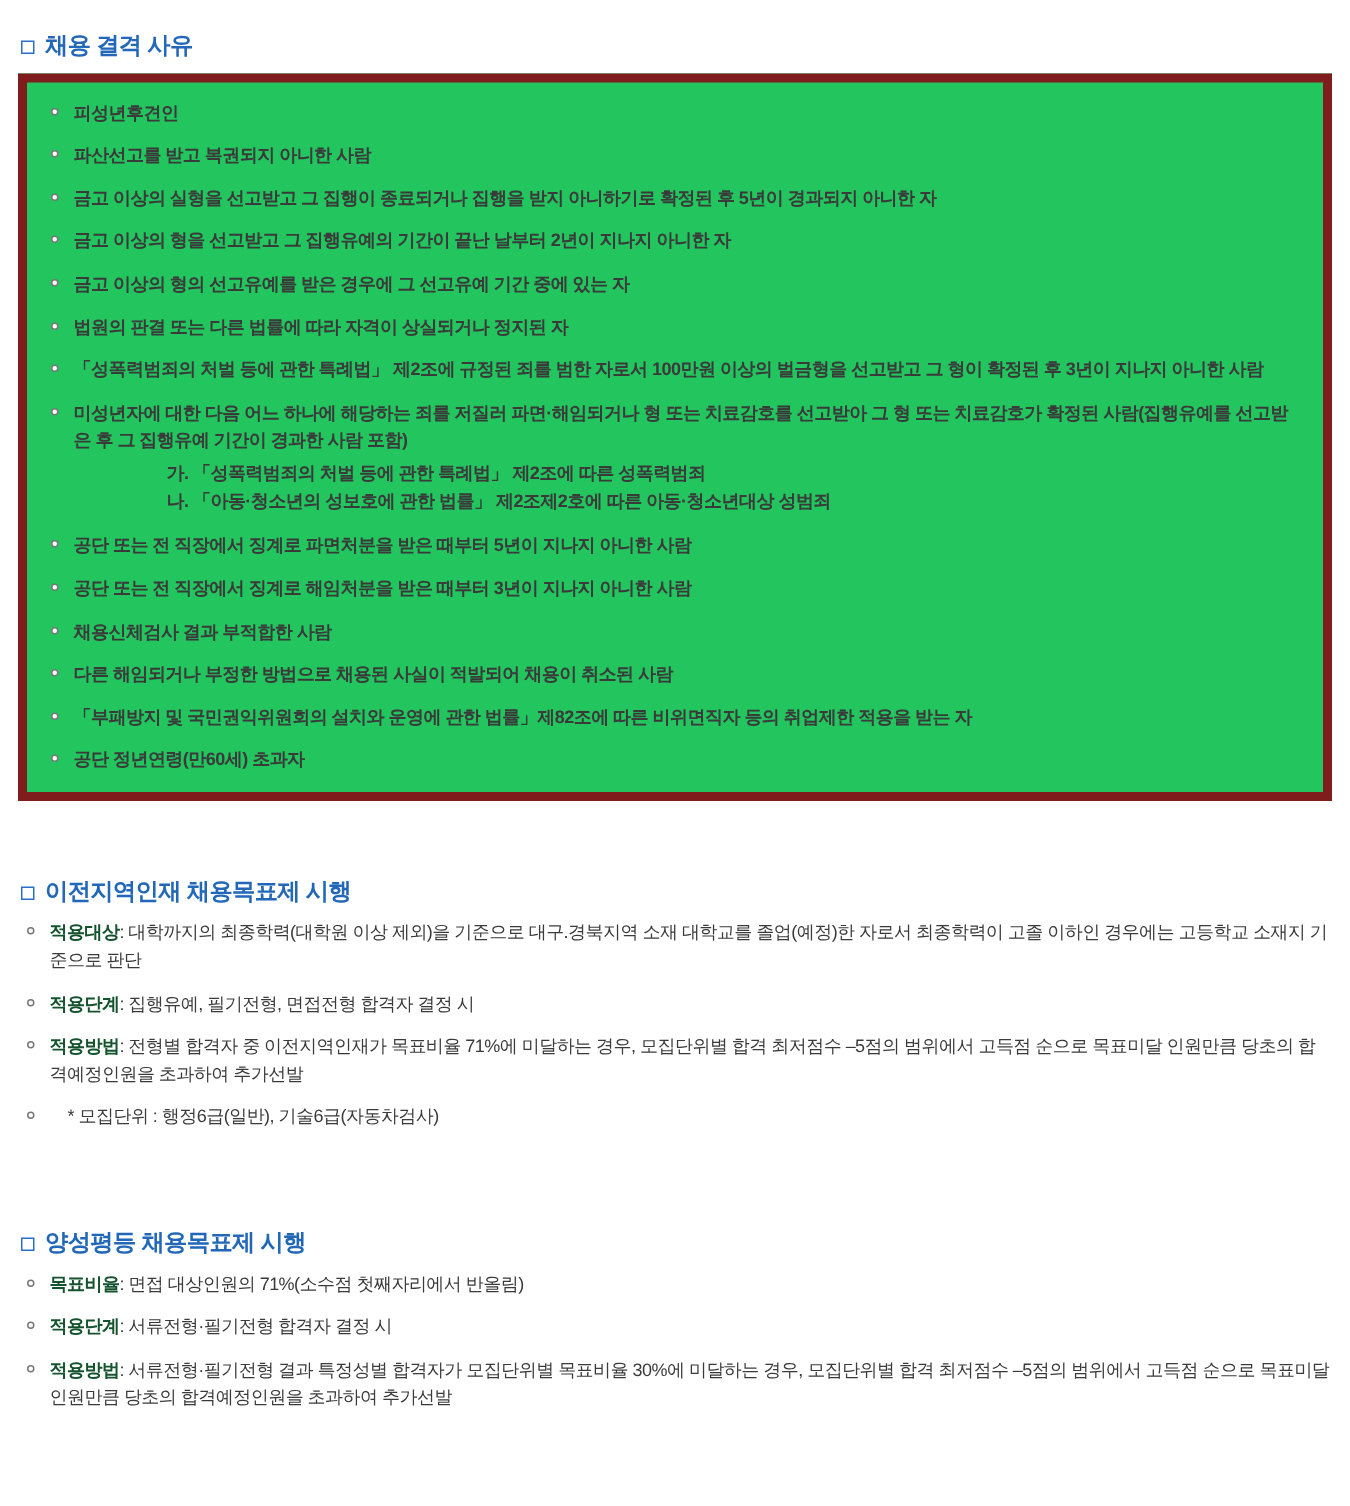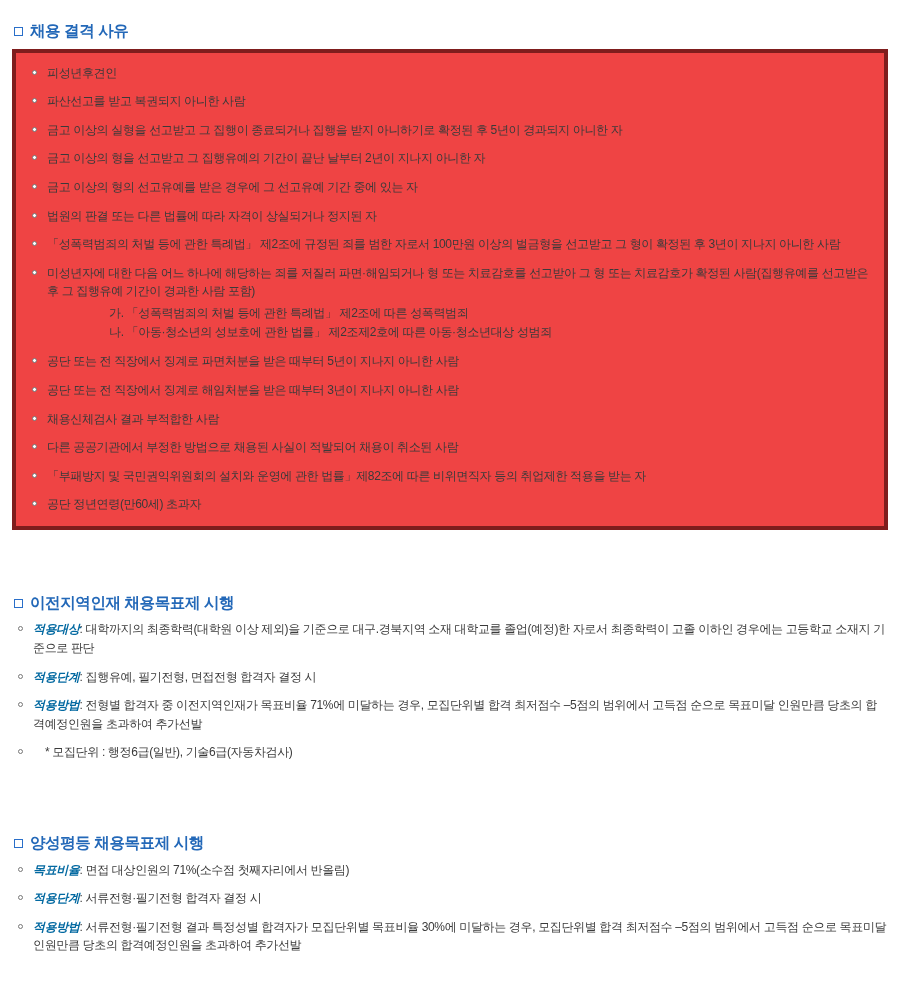--- a/index.html
+++ b/index.html
@@ -13,21 +13,21 @@
     min-height: 1004px;
     font-family: "Liberation Sans", sans-serif;
     color: #333333;
     font-size: 12px;
   }
   .page {
     position: relative;
     width: 900px;
     padding: 22px 12px 16px 12px;
   }
-  .section { margin-bottom: 16px; }
+  .section { margin-bottom: 4px; }
 
   
   .sec-head {
     display: flex;
     align-items: center;
     gap: 7px;
     margin: 0 0 8px 2px;
   }
   .sec-head .sq {
     width: 9px;
@@ -40,23 +40,24 @@
   .sec-head .sec-title {
     font-size: 15.5px;
     font-weight: bold;
     color: #2368b8;
     letter-spacing: -0.4px;
     line-height: 1.2;
   }
 
   
   .box {
-    border: 4px solid #7f1d1d;
-    background: #ef4444;
+    border: 6px solid #7f1d1d;
+    background: #22c55e;
     padding: 11px 14px 12px 14px;
+    font-weight: bold;
   }
   ul.plain {
     list-style: none;
     margin: 0;
     padding: 0;
   }
   ul.plain > li {
     position: relative;
     padding-left: 17px;
     margin: 0 0 10px 0;
@@ -88,21 +89,21 @@
     font-size: 12px;
   }
 
   
   .list-outer {
     padding-left: 4px;
   }
   ul.plain.noborder > li {
     margin-bottom: 10px;
   }
-  .lbl { font-weight: bold; color: #0369a1; font-style: italic; }
+  .lbl { font-weight: bold; color: #14532d; }
   .note-line {
     display: block;
     padding-left: 12px;
     margin-top: 3px;
     letter-spacing: -0.35px;
   }
 
   .gap-lg { height: 48px; }
   .gap-xl { height: 56px; }
 </style>
@@ -129,21 +130,21 @@
           <span class="ring"></span>
           <span>미성년자에 대한 다음 어느 하나에 해당하는 죄를 저질러 파면·해임되거나 형 또는 치료감호를 선고받아 그 형 또는 치료감호가 확정된 사람(집행유예를 선고받은 후 그 집행유예 기간이 경과한 사람 포함)</span>
           <ul class="sub-lines">
             <li>가. 「성폭력범죄의 처벌 등에 관한 특례법」 제2조에 따른 성폭력범죄</li>
             <li>나. 「아동·청소년의 성보호에 관한 법률」 제2조제2호에 따른 아동·청소년대상 성범죄</li>
           </ul>
         </li>
         <li><span class="ring"></span><span>공단 또는 전 직장에서 징계로 파면처분을 받은 때부터 5년이 지나지 아니한 사람</span></li>
         <li><span class="ring"></span><span>공단 또는 전 직장에서 징계로 해임처분을 받은 때부터 3년이 지나지 아니한 사람</span></li>
         <li><span class="ring"></span><span>채용신체검사 결과 부적합한 사람</span></li>
-        <li><span class="ring"></span><span>다른 공공기관에서 부정한 방법으로 채용된 사실이 적발되어 채용이 취소된 사람</span></li>
+        <li><span class="ring"></span><span>다른 해임되거나 부정한 방법으로 채용된 사실이 적발되어 채용이 취소된 사람</span></li>
         <li><span class="ring"></span><span>「부패방지 및 국민권익위원회의 설치와 운영에 관한 법률」제82조에 따른 비위면직자 등의 취업제한 적용을 받는 자</span></li>
         <li><span class="ring"></span><span>공단 정년연령(만60세) 초과자</span></li>
       </ul>
     </div>
   </div>
 
   <div class="gap-lg"></div>
 
   <div class="section">
     <div class="sec-head">

